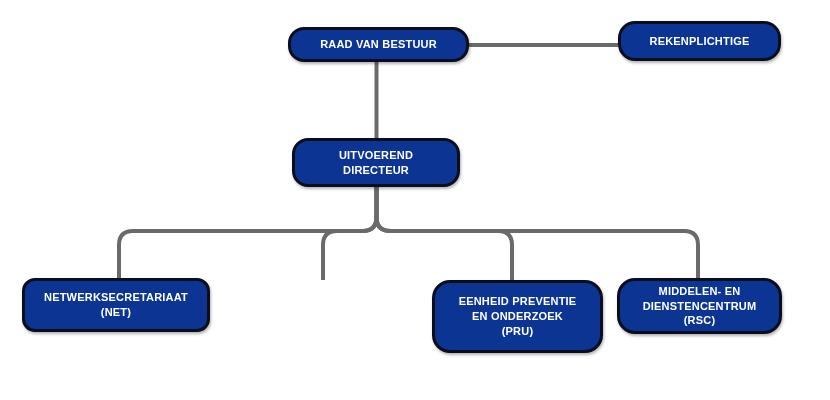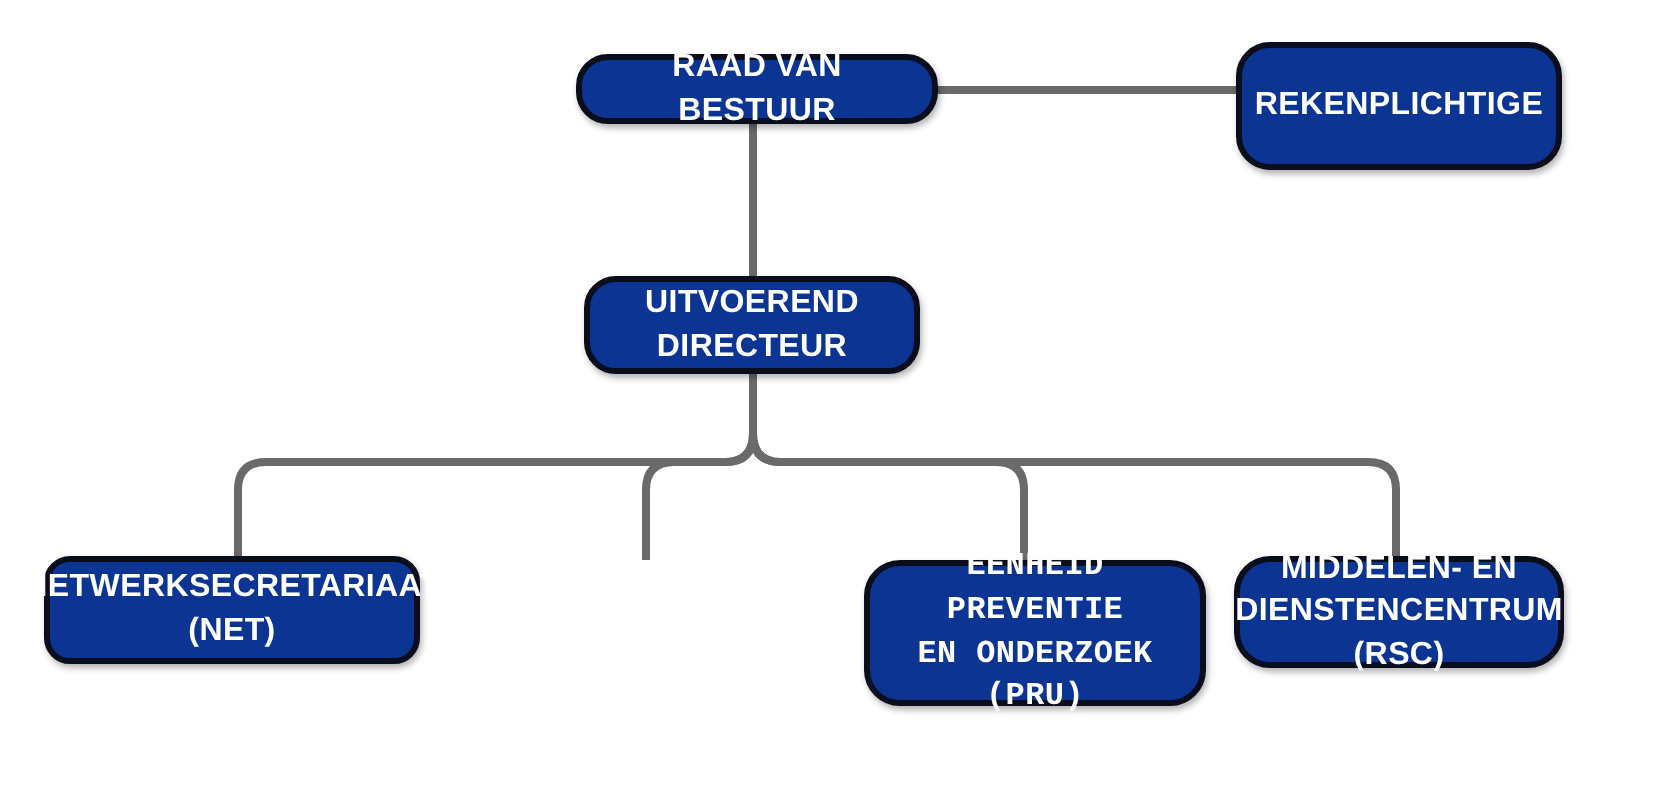--- a/index.html
+++ b/index.html
@@ -32,32 +32,32 @@
     box-sizing: border-box;
     background: #0c3493;
     border: 3px solid #0a0e1c;
     border-radius: 17px;
     color: #ffffff;
     display: flex;
     align-items: center;
     justify-content: center;
     text-align: center;
     font-weight: 700;
-    font-size: 16px;
+    font-size: 11px;
     line-height: 1.35;
     letter-spacing: 0.2px;
     white-space: pre-line;
     box-shadow: 1px 2px 3px rgba(0,0,0,0.30);
   }
   .node-board      { left: 288px; top: 27px;  width: 181px; height: 35px; border-radius: 16px; }
-  .node-accountant { left: 618px; top: 21px;  width: 163px; height: 64px; }
+  .node-accountant { left: 618px; top: 21px;  width: 163px; height: 40px; }
   .node-director   { left: 292px; top: 138px; width: 168px; height: 49px; border-radius: 16px; }
   .node-net        { left: 22px;  top: 278px; width: 188px; height: 54px; border-radius: 13px; }
   .node-cpu        { left: 234px; top: 280px; width: 176px; height: 74px; border-radius: 18px; }
-  .node-pru        { left: 432px; top: 280px; width: 171px; height: 73px; border-radius: 18px; font-family: Liberation Mono, monospace; }
+  .node-pru        { left: 432px; top: 280px; width: 171px; height: 73px; border-radius: 18px; }
   .node-rsc        { left: 617px; top: 278px; width: 165px; height: 56px; border-radius: 18px; }
   .node-label {
     display: block;
     padding: 0 4px;
   }
 </style>
 </head>
 <body>
 
 <div class="canvas">

